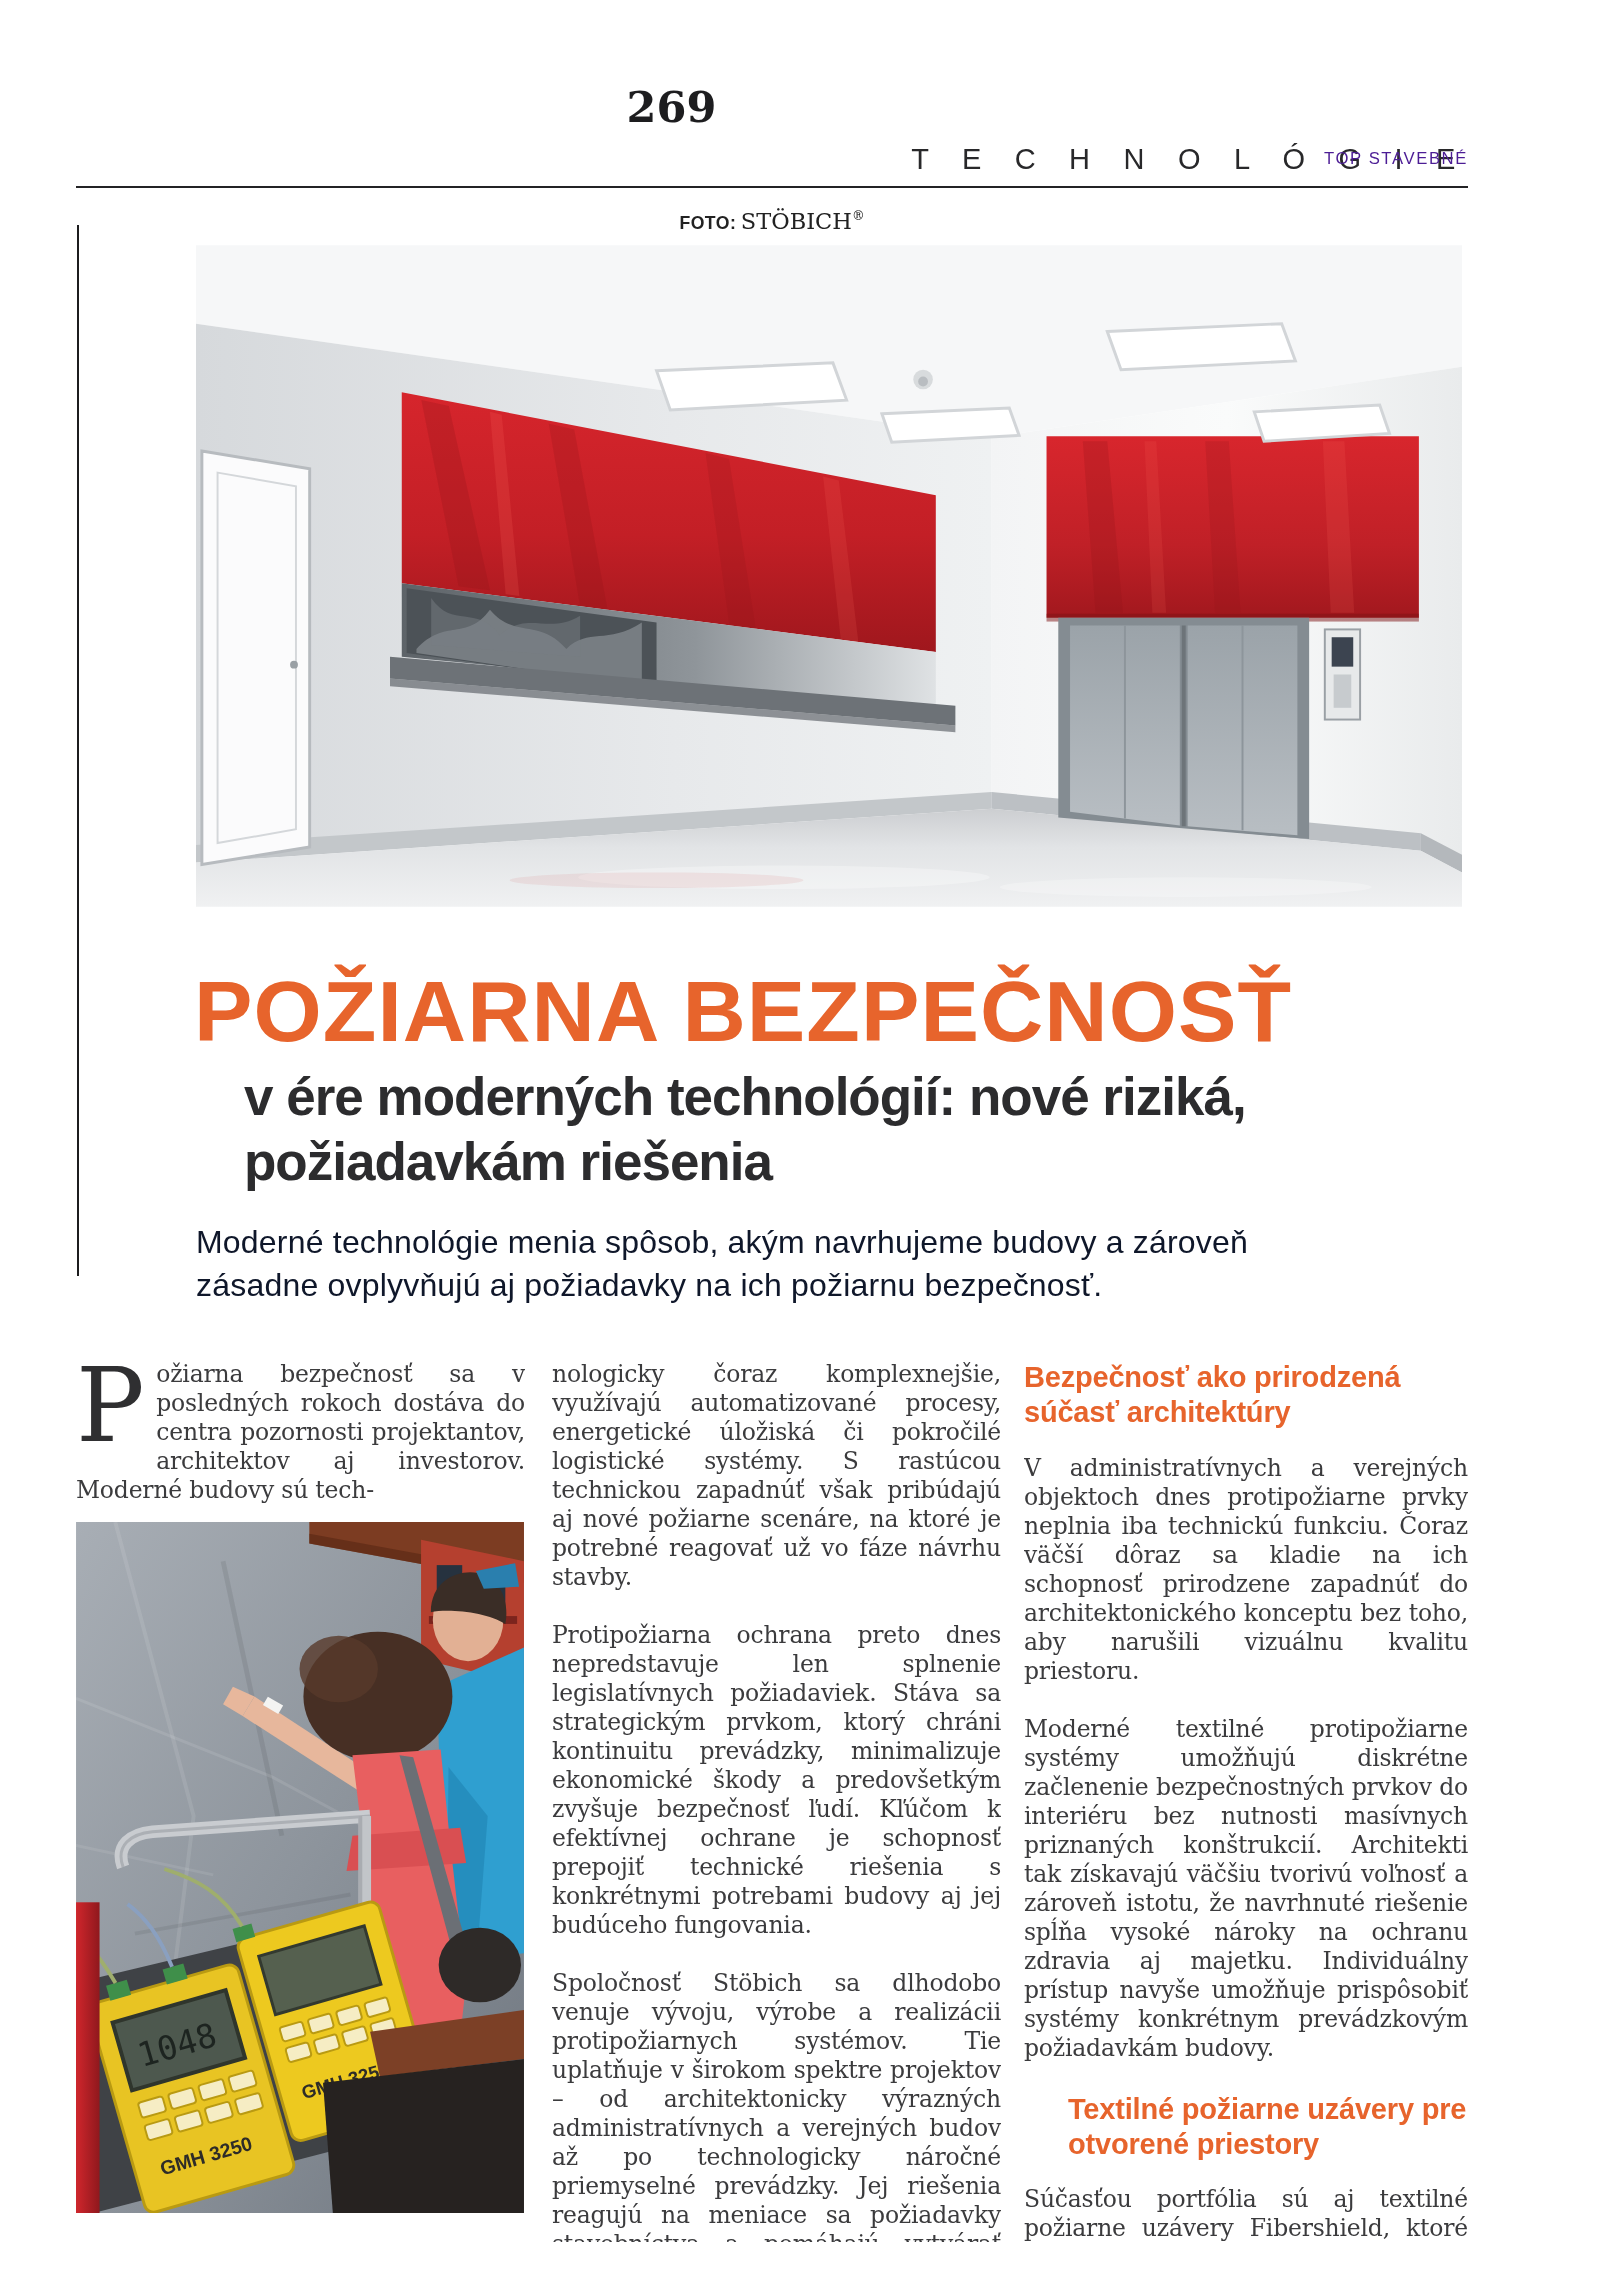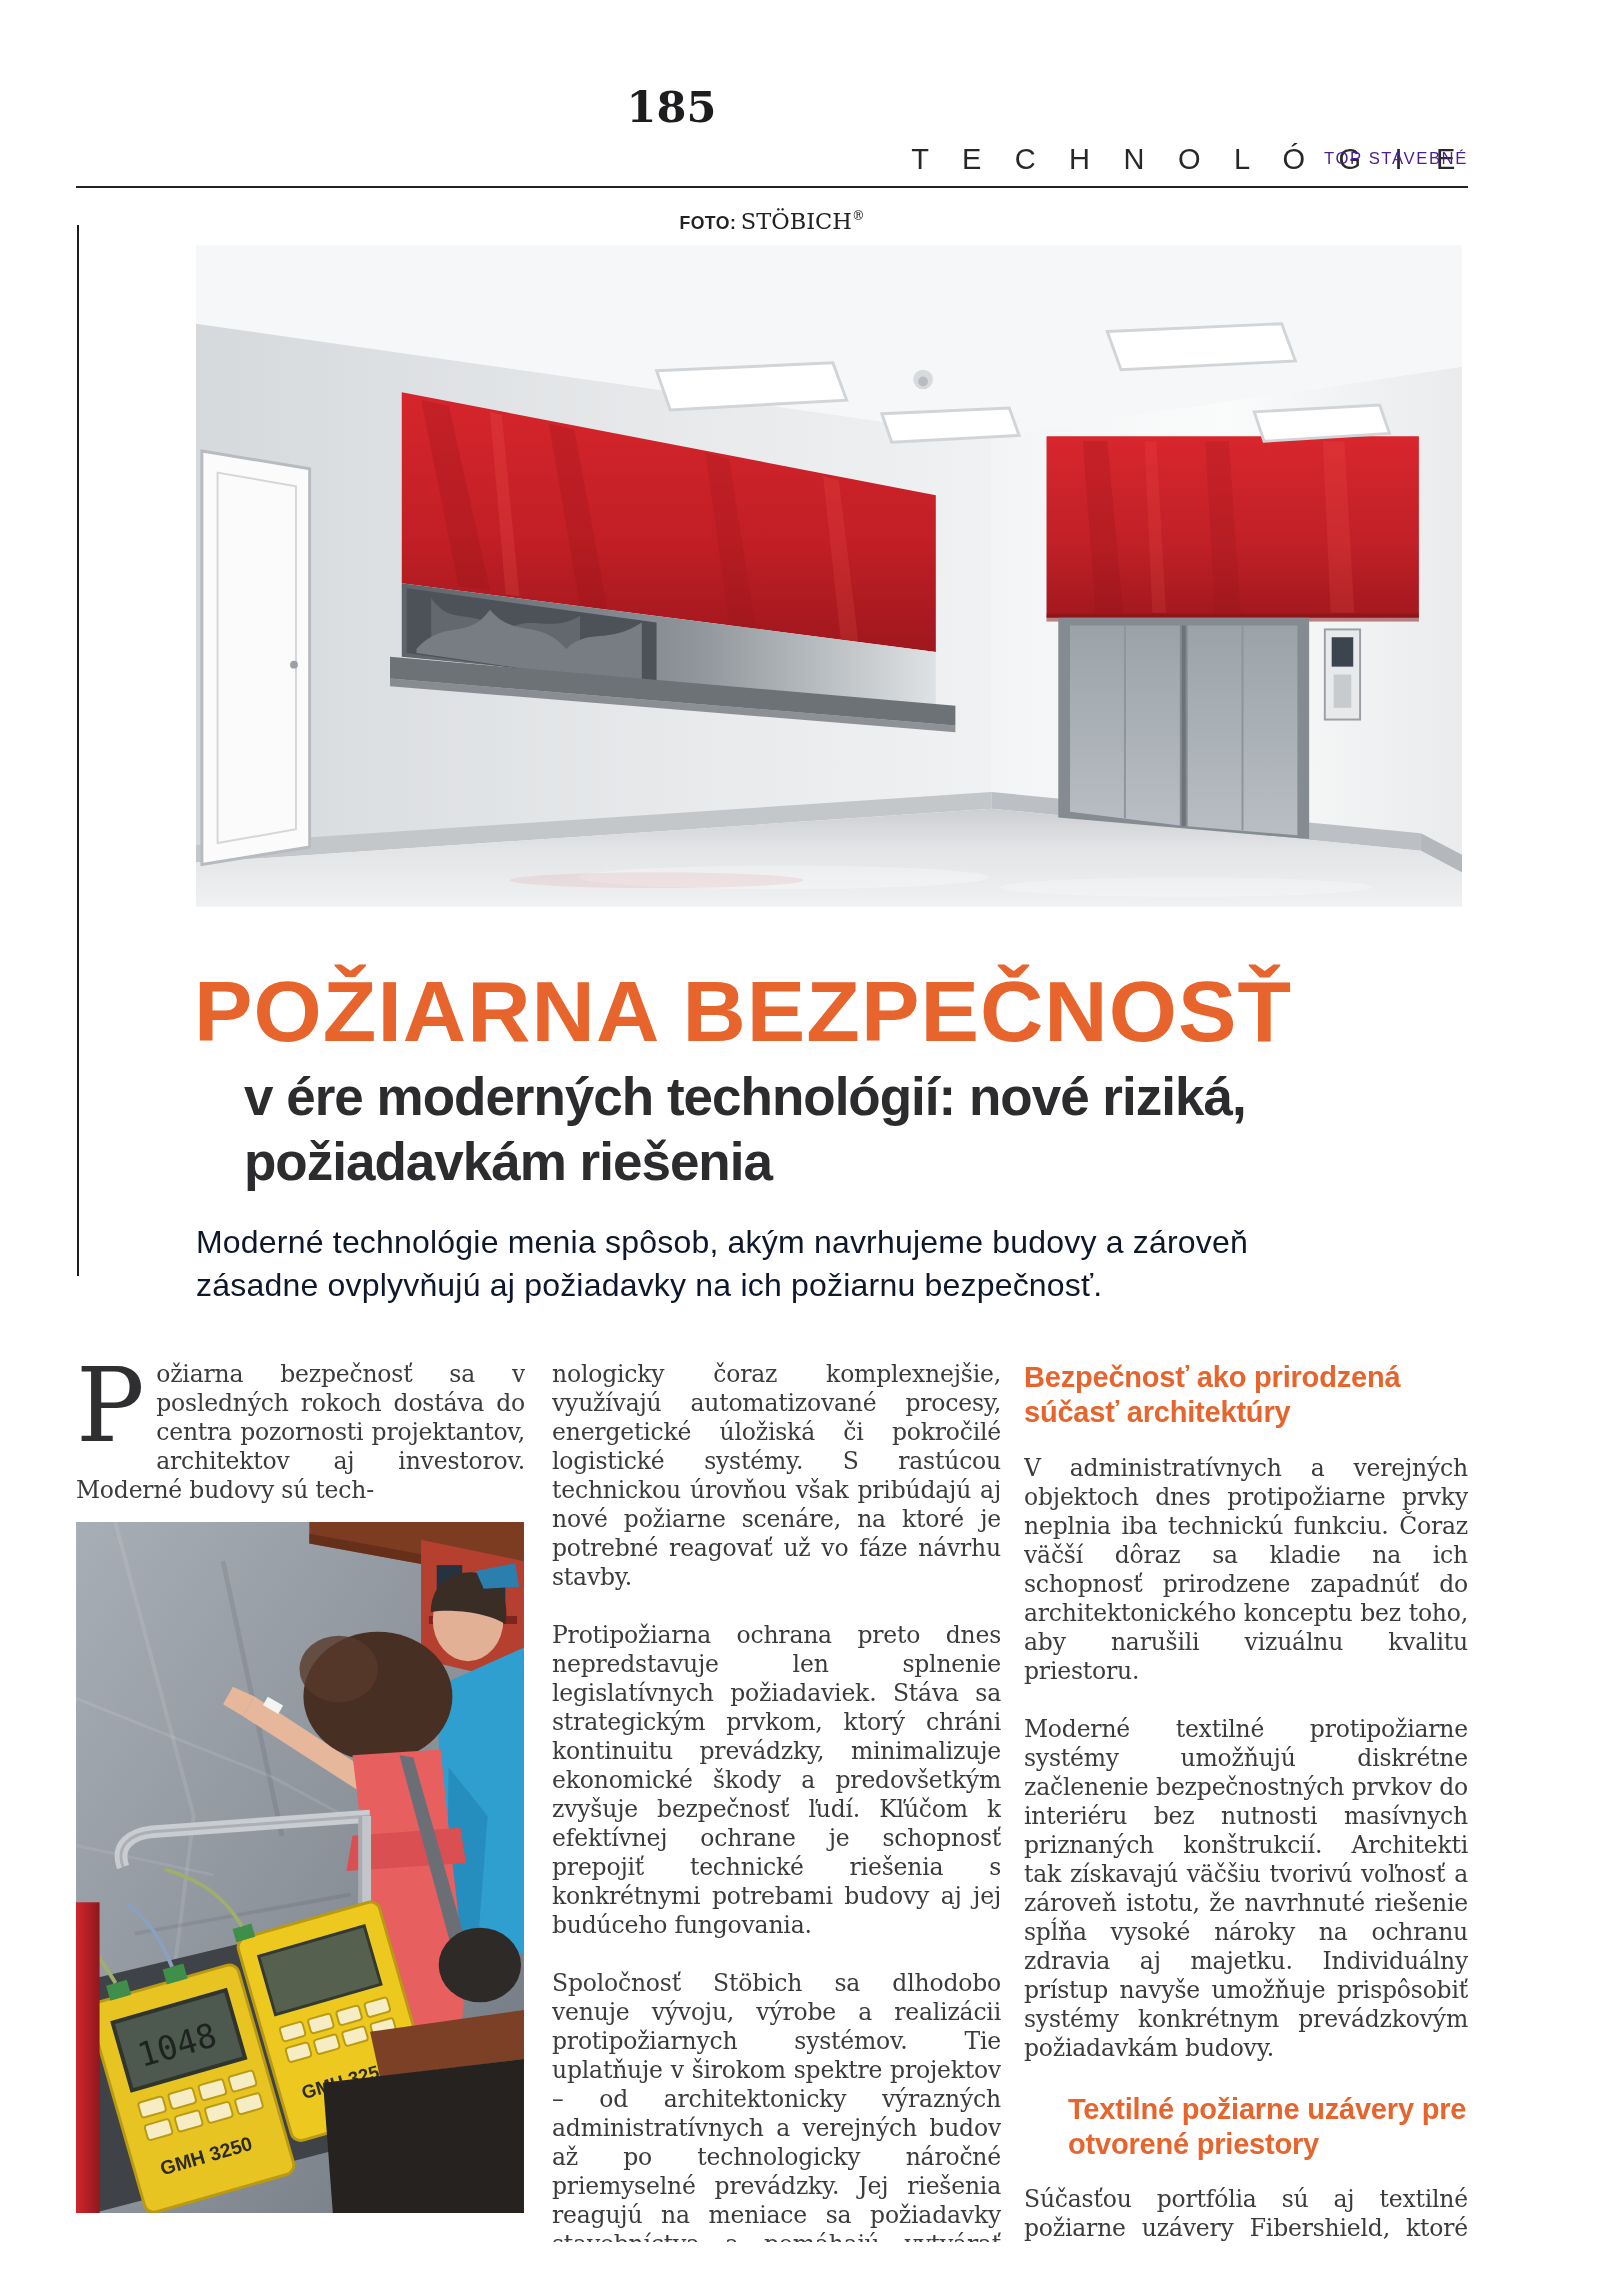--- a/index.html
+++ b/index.html
@@ -49,21 +49,21 @@
 
   
   .article-photo{position:absolute;left:76px;top:1522px;width:448px;height:691px;overflow:hidden;}
   .article-photo svg{display:block;}
 </style>
 </head>
 <body>
 
 <div class="page">
 
-  <div class="page-number">185</div>
+  <div class="page-number">269</div>
   <div class="section-title">T E C H N O L Ó G I E</div>
   <div class="brand-label">TOP STAVEBNÉ</div>
   <div class="header-rule"></div>
   <div class="left-rule"></div>
   <div class="photo-credit">
     <span class="credit-label">FOTO:</span>
     <span class="credit-name">STÖBICH</span><span class="credit-mark">®</span>
   </div>
 
   <figure class="hero" style="margin:0">
@@ -297,21 +297,21 @@
       </g>
 
       <polygon points="300,520 457,498 457,548 310,566" fill="#7c4026"></polygon>
       <polygon points="252,572 457,548 457,705 262,705" fill="#262220"></polygon>
 
       <rect x="0" y="388" width="24" height="317" fill="url(#redStrip)"></rect>
     </svg>
   </figure>
 
   <div class="col col2">
-    <p>nologicky čoraz komplexnejšie, využívajú automatizované procesy, energetické úložiská či pokročilé logistické systémy. S rastúcou technickou úrovňou však pribúdajú aj nové požiarne scenáre, na ktoré je potrebné reagovať už vo fáze návrhu stavby.</p>
+    <p>nologicky čoraz komplexnejšie, využívajú automatizované procesy, energetické úložiská či pokročilé logistické systémy. S rastúcou technickou zapadnúť však pribúdajú aj nové požiarne scenáre, na ktoré je potrebné reagovať už vo fáze návrhu stavby.</p>
     <p>Protipožiarna ochrana preto dnes nepredstavuje len splnenie legislatívnych požiadaviek. Stáva sa strategickým prvkom, ktorý chráni kontinuitu prevádzky, minimalizuje ekonomické škody a predovšetkým zvyšuje bezpečnosť ľudí. Kľúčom k efektívnej ochrane je schopnosť prepojiť technické riešenia s konkrétnymi potrebami budovy aj jej budúceho fungovania.</p>
     <p>Spoločnosť Stöbich sa dlhodobo venuje vývoju, výrobe a realizácii protipožiarnych systémov. Tie uplatňuje v širokom spektre projektov – od architektonicky výrazných administratívnych a verejných budov až po technologicky náročné priemyselné prevádzky. Jej riešenia reagujú na meniace sa požiadavky stavebníctva a pomáhajú vytvárať prostredie pripravené na výzvy súčasnosti aj budúcnosti.</p>
   </div>
 
   <div class="col col3">
     <h2 class="col-heading">Bezpečnosť ako prirodzená súčasť architektúry</h2>
     <p>V administratívnych a verejných objektoch dnes protipožiarne prvky neplnia iba technickú funkciu. Čoraz väčší dôraz sa kladie na ich schopnosť prirodzene zapadnúť do architektonického konceptu bez toho, aby narušili vizuálnu kvalitu priestoru.</p>
     <p>Moderné textilné protipožiarne systémy umožňujú diskrétne začlenenie bezpečnostných prvkov do interiéru bez nutnosti masívnych priznaných konštrukcií. Architekti tak získavajú väčšiu tvorivú voľnosť a zároveň istotu, že navrhnuté riešenie spĺňa vysoké nároky na ochranu zdravia aj majetku. Individuálny prístup navyše umožňuje prispôsobiť systémy konkrétnym prevádzkovým požiadavkám budovy.</p>
     <h2 class="col-heading second">Textilné požiarne uzávery pre otvorené priestory</h2>
     <p>Súčasťou portfólia sú aj textilné požiarne uzávery Fibershield, ktoré reagujú na požiadavky súčasnej architektúry otvo-</p>

